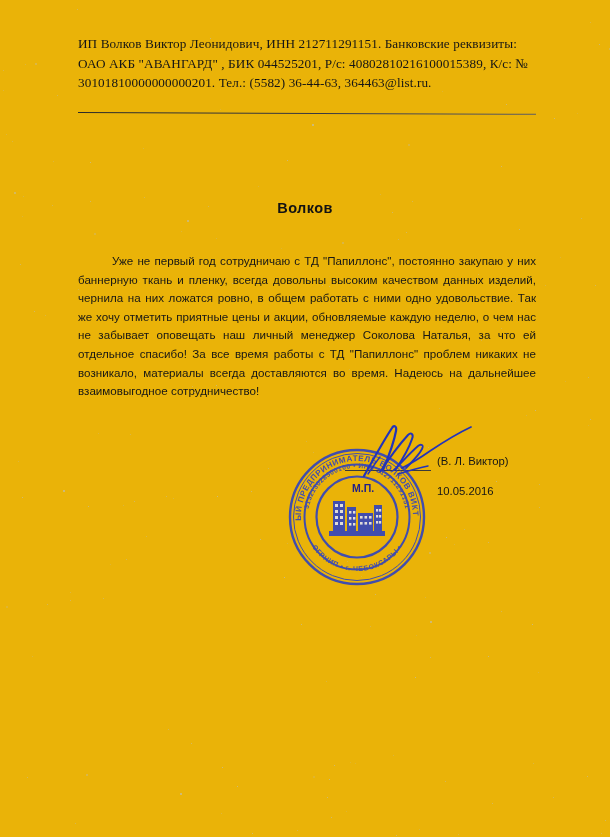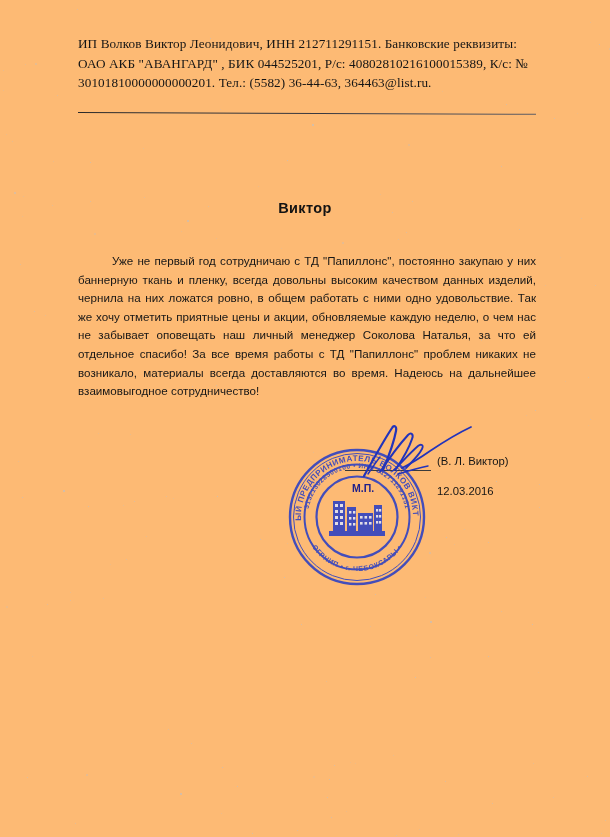--- a/index.html
+++ b/index.html
@@ -5,21 +5,21 @@
 <style>
   html, body {
     margin: 0;
     padding: 0;
     background: #ffffff;
   }
   #page {
     position: relative;
     width: 610px;
     height: 837px;
-    background: #fdba74;
+    background: #eab308;
     overflow: hidden;
     font-family: "Liberation Sans", sans-serif;
     color: #1a1a1a;
   }
   
   #speckles {
     position: absolute;
     inset: 0;
     pointer-events: none;
     z-index: 5;
@@ -161,29 +161,29 @@
 <div id="page">
 
   <div class="letterhead">
     <span class="lh-line">ИП Волков Виктор Леонидович, ИНН 212711291151. Банковские реквизиты:</span>
     <span class="lh-line">ОАО АКБ "АВАНГАРД" , БИК 044525201, Р/с: 40802810216100015389, К/с: №</span>
     <span class="lh-line">30101810000000000201. Тел.: (5582) 36-44-63, 364463@list.ru.</span>
   </div>
 
   <div class="rule"></div>
 
-  <div class="doc-title">Виктор</div>
+  <div class="doc-title">Волков</div>
 
   <div class="body-copy">
     <p>Уже не первый год сотрудничаю с ТД "Папиллонс", постоянно закупаю у них баннерную ткань и пленку, всегда довольны высоким качеством данных изделий, чернила на них ложатся ровно, в общем работать с ними одно удовольствие. Так же хочу отметить приятные цены и акции, обновляемые каждую неделю, о чем нас не забывает оповещать наш личный менеджер Соколова Наталья, за что ей отдельное спасибо! За все время работы с ТД "Папиллонс" проблем никаких не возникало, материалы всегда доставляются во время. Надеюсь на дальнейшее взаимовыгодное сотрудничество!</p>
   </div>
 
   <div class="sig-rule"></div>
   <div class="sig-name">(В. Л. Виктор)</div>
-  <div class="sig-date">12.03.2016</div>
+  <div class="sig-date">10.05.2016</div>
   <div class="mp-mark">М.П.</div>
 
   <svg class="stamp" viewBox="0 0 148 148" aria-hidden="true">
     <defs>
       <path id="arcTop" d="M 18,74 A 56,56 0 0 1 130,74"></path>
       <path id="arcTopIn" d="M 25,74 A 49,49 0 0 1 123,74"></path>
       <path id="arcBot" d="M 20,74 A 54,54 0 0 0 128,74"></path>
       <path id="arcBotIn" d="M 28,74 A 46,46 0 0 0 120,74"></path>
     </defs>
     <g fill="none" stroke="#2a3fc4">

